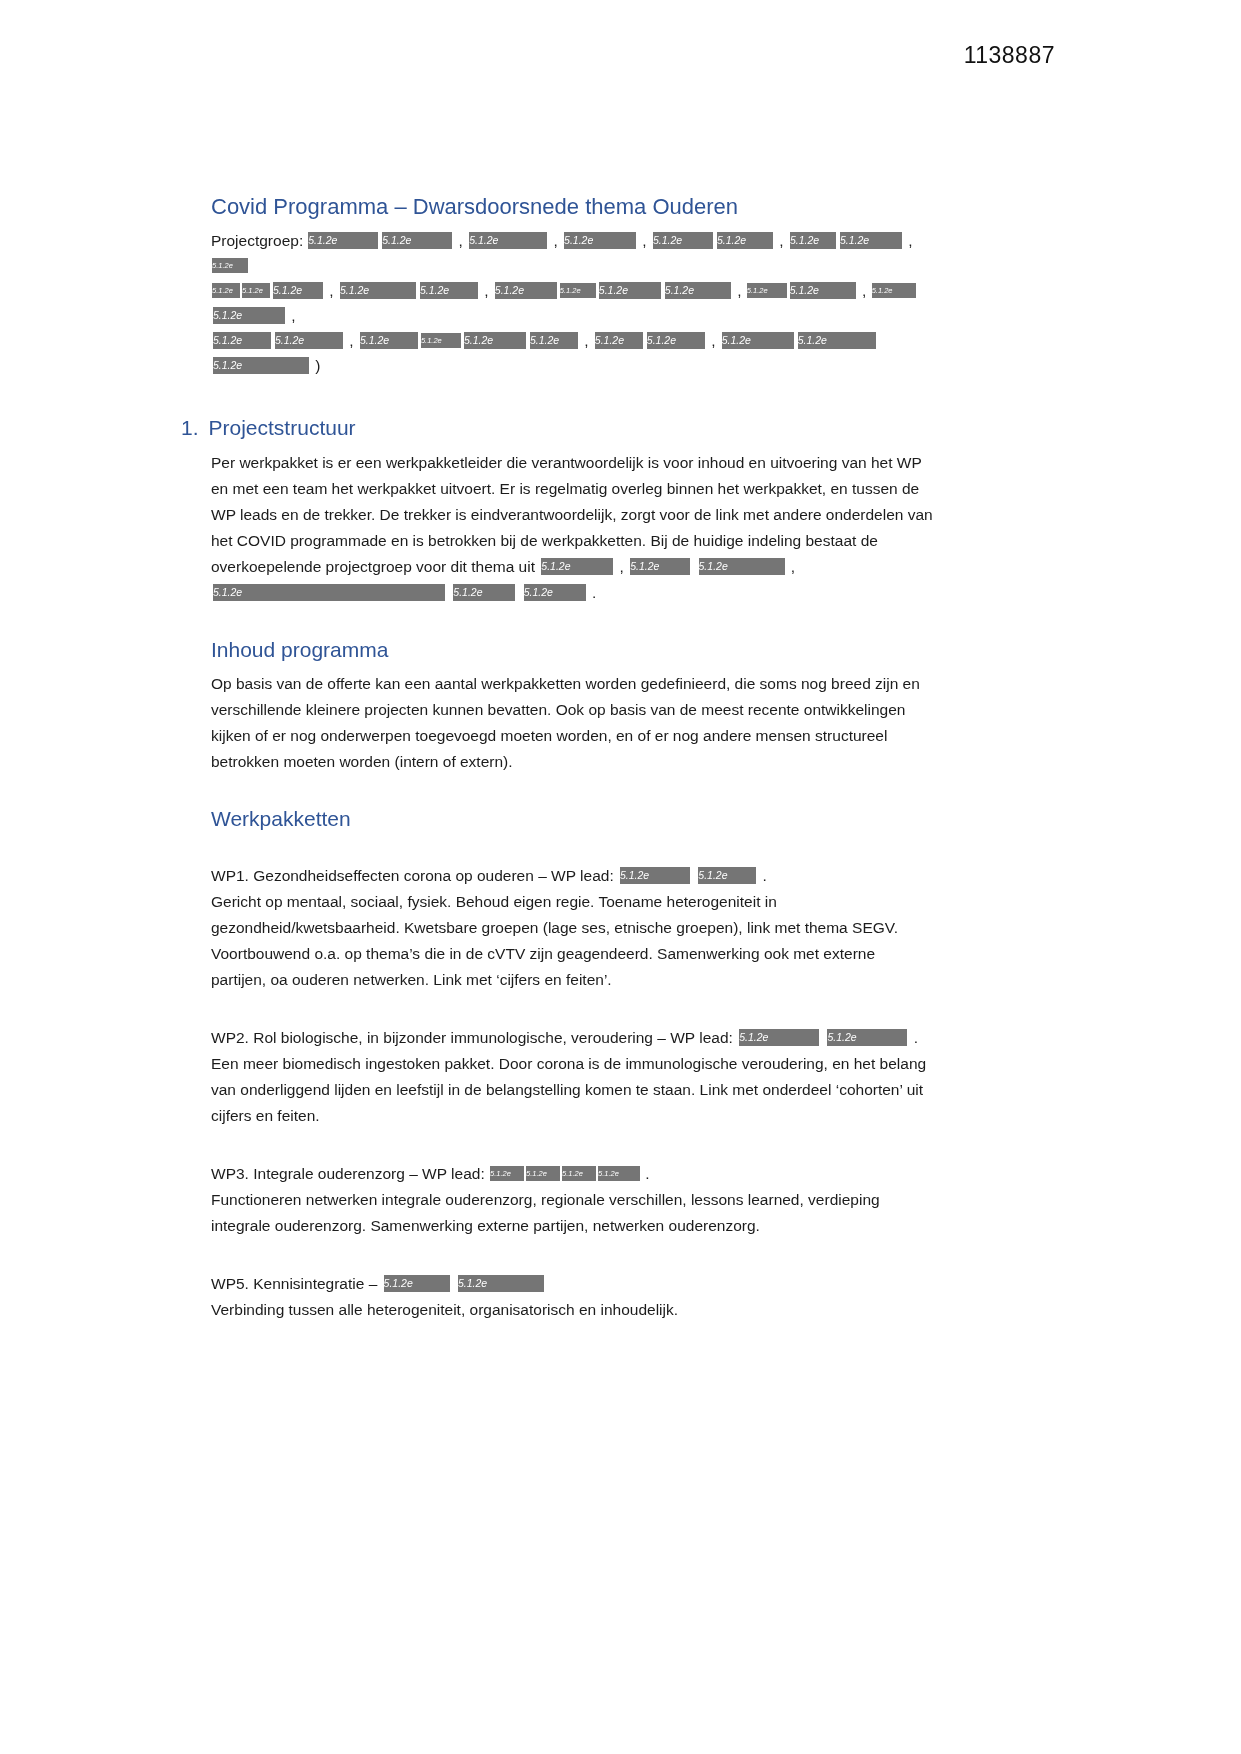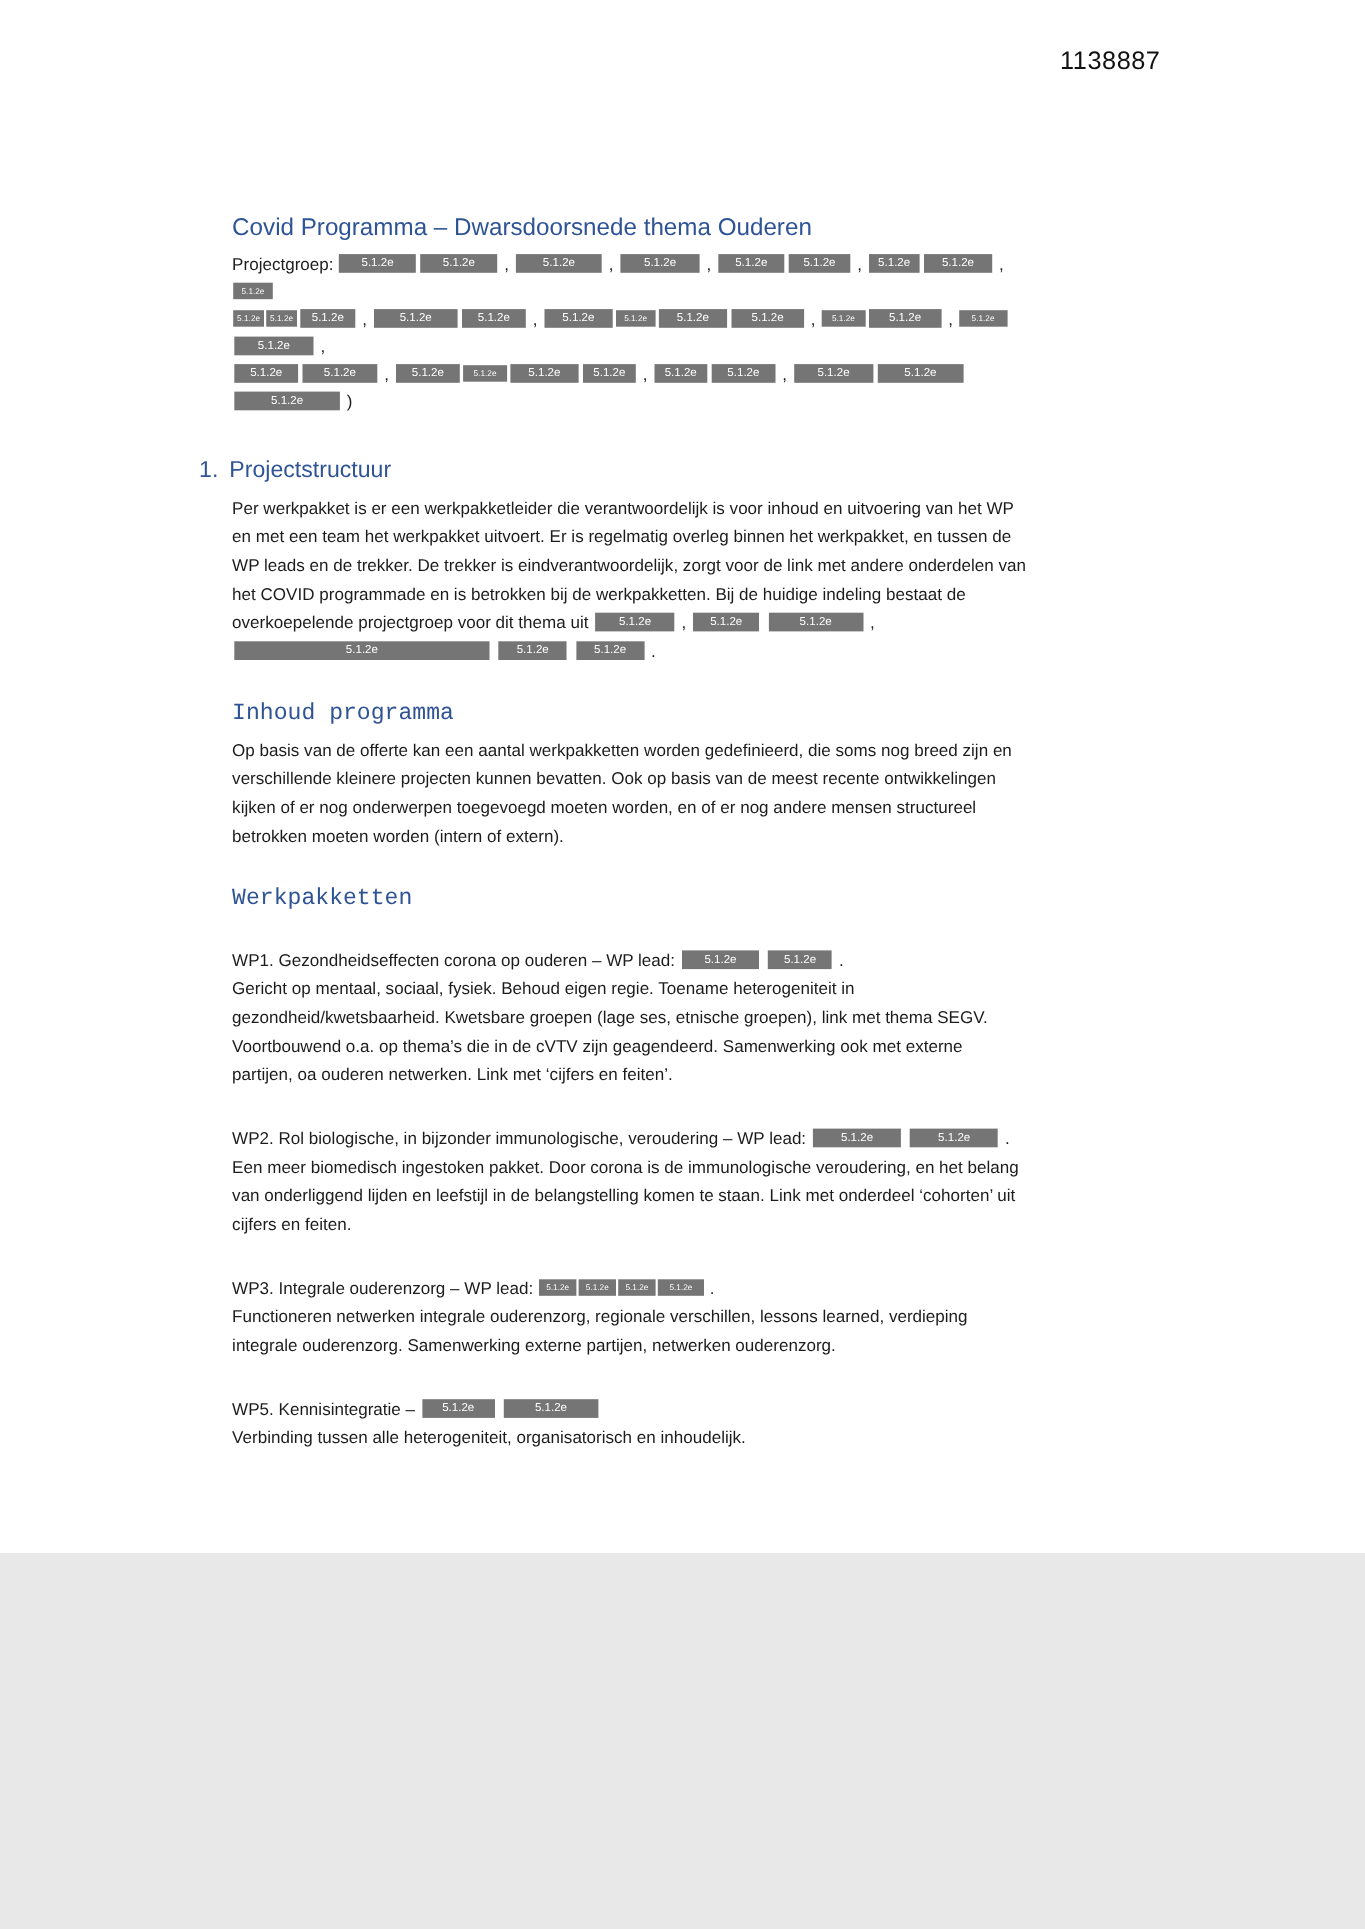--- a/index.html
+++ b/index.html
@@ -1,20 +1,20 @@
 <!DOCTYPE html>
 <html style="--heading-blue: #2f5496; --redaction-gray: #757575;"><head>
 <meta charset="utf-8">
 <style>
   * { box-sizing: border-box; }
   html, body { margin: 0; padding: 0; background: #e8e8e8; }
   .page {
     position: relative;
     width: 1241px;
-    height: 1412px;
+    height: 1754px;
     margin: 0 auto;
     background: #ffffff;
     font-family: "Liberation Sans", "DejaVu Sans", sans-serif;
     color: #1c1c1c;
     overflow: hidden;
   }
   .doc-number {
     position: absolute;
     top: 42px;
     right: 186px;
@@ -45,40 +45,40 @@
     font-size: 21px;
     font-weight: 400;
     color: var(--heading-blue, #2f5496);
   }
   .h2-num .num { margin-right: 10px; }
   .h2 {
     margin: 32px 0 9px 0;
     font-size: 21px;
     font-weight: 400;
     color: var(--heading-blue, #2f5496);
-    font-family: Liberation Mono, monospace;
   }
   .body {
     margin: 0;
     font-size: 15.5px;
     line-height: 26px;
   }
   .wp { margin-bottom: 26px; margin-top: 32px; }
   .redact {
     display: inline-block;
     background: var(--redaction-gray, #757575);
     color: #ffffff;
     font-size: 10.5px;
     height: 17px;
     line-height: 17px;
-    text-align: center;
+    text-align: left;
     vertical-align: -3px;
     margin: 0 2px;
     overflow: hidden;
     white-space: nowrap;
+    font-style: italic;
   }
   .redact.small {
     font-size: 7.5px;
     height: 15px;
     line-height: 15px;
     vertical-align: -2px;
     margin: 0 1px;
   }
 </style>
 </head>

